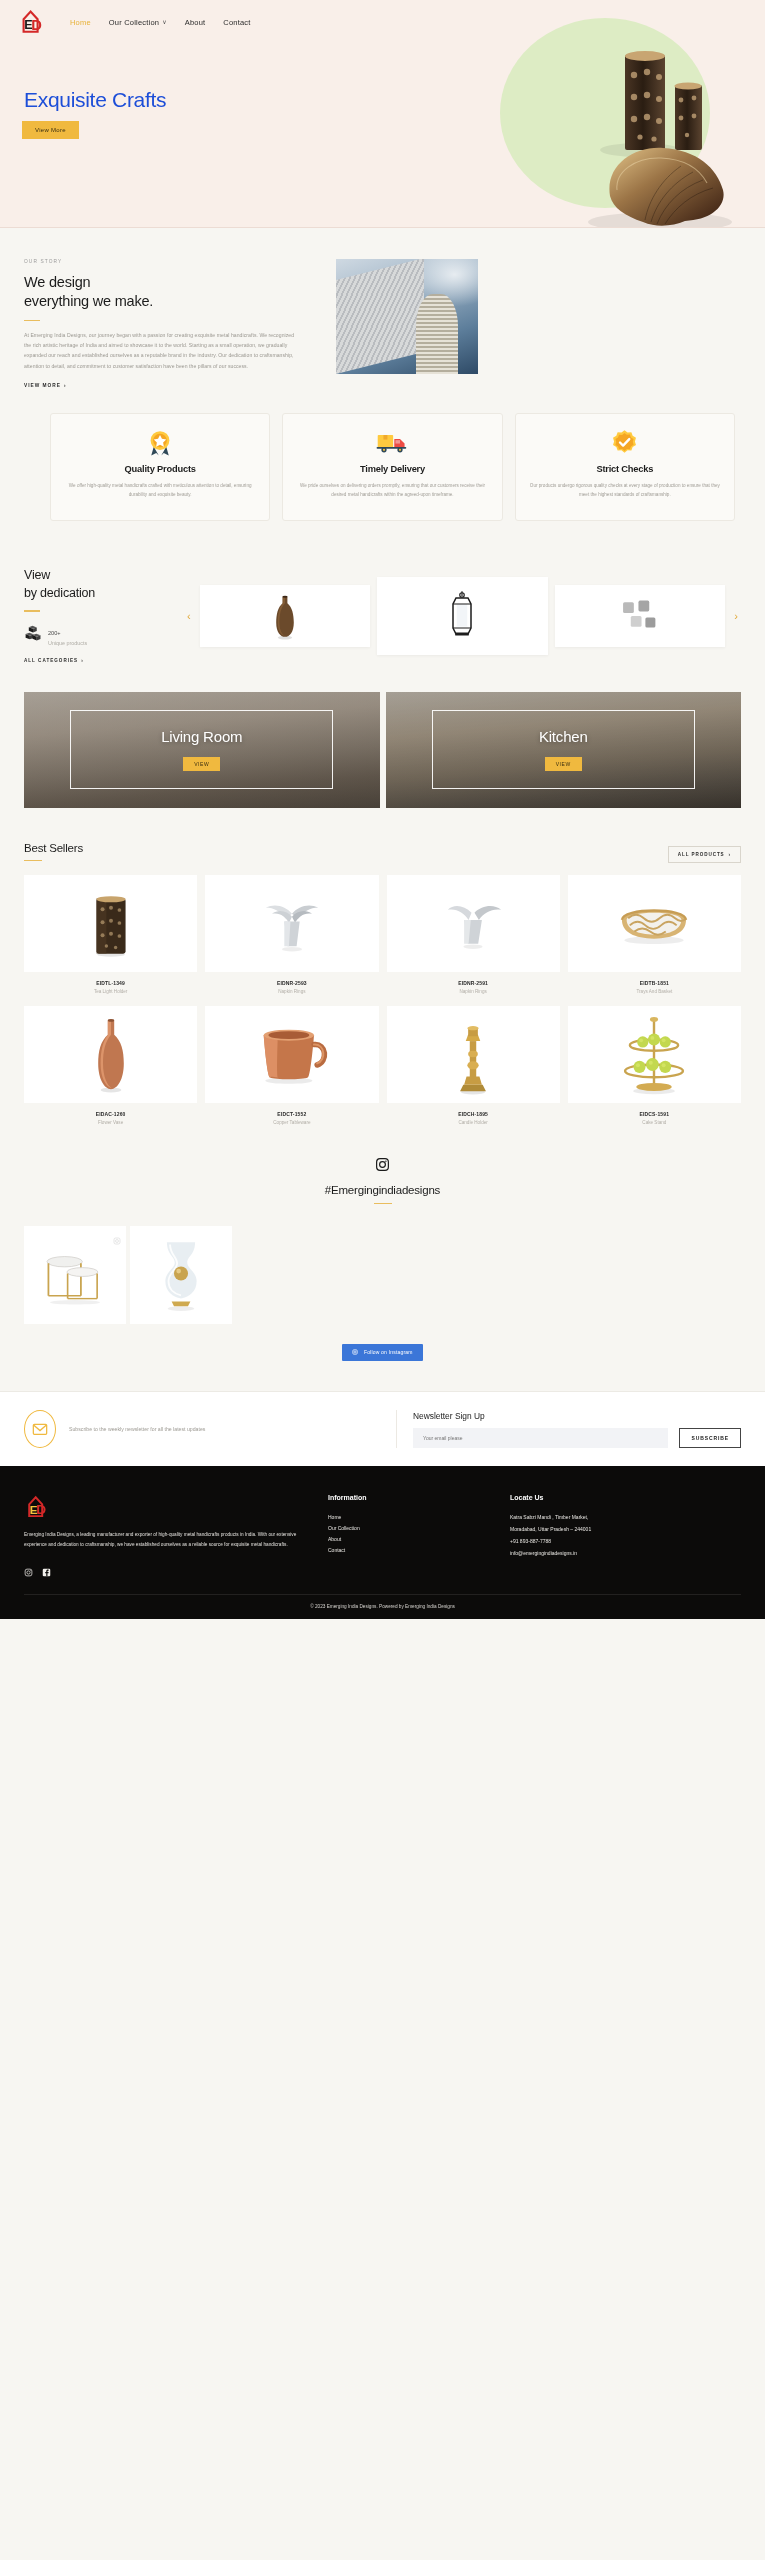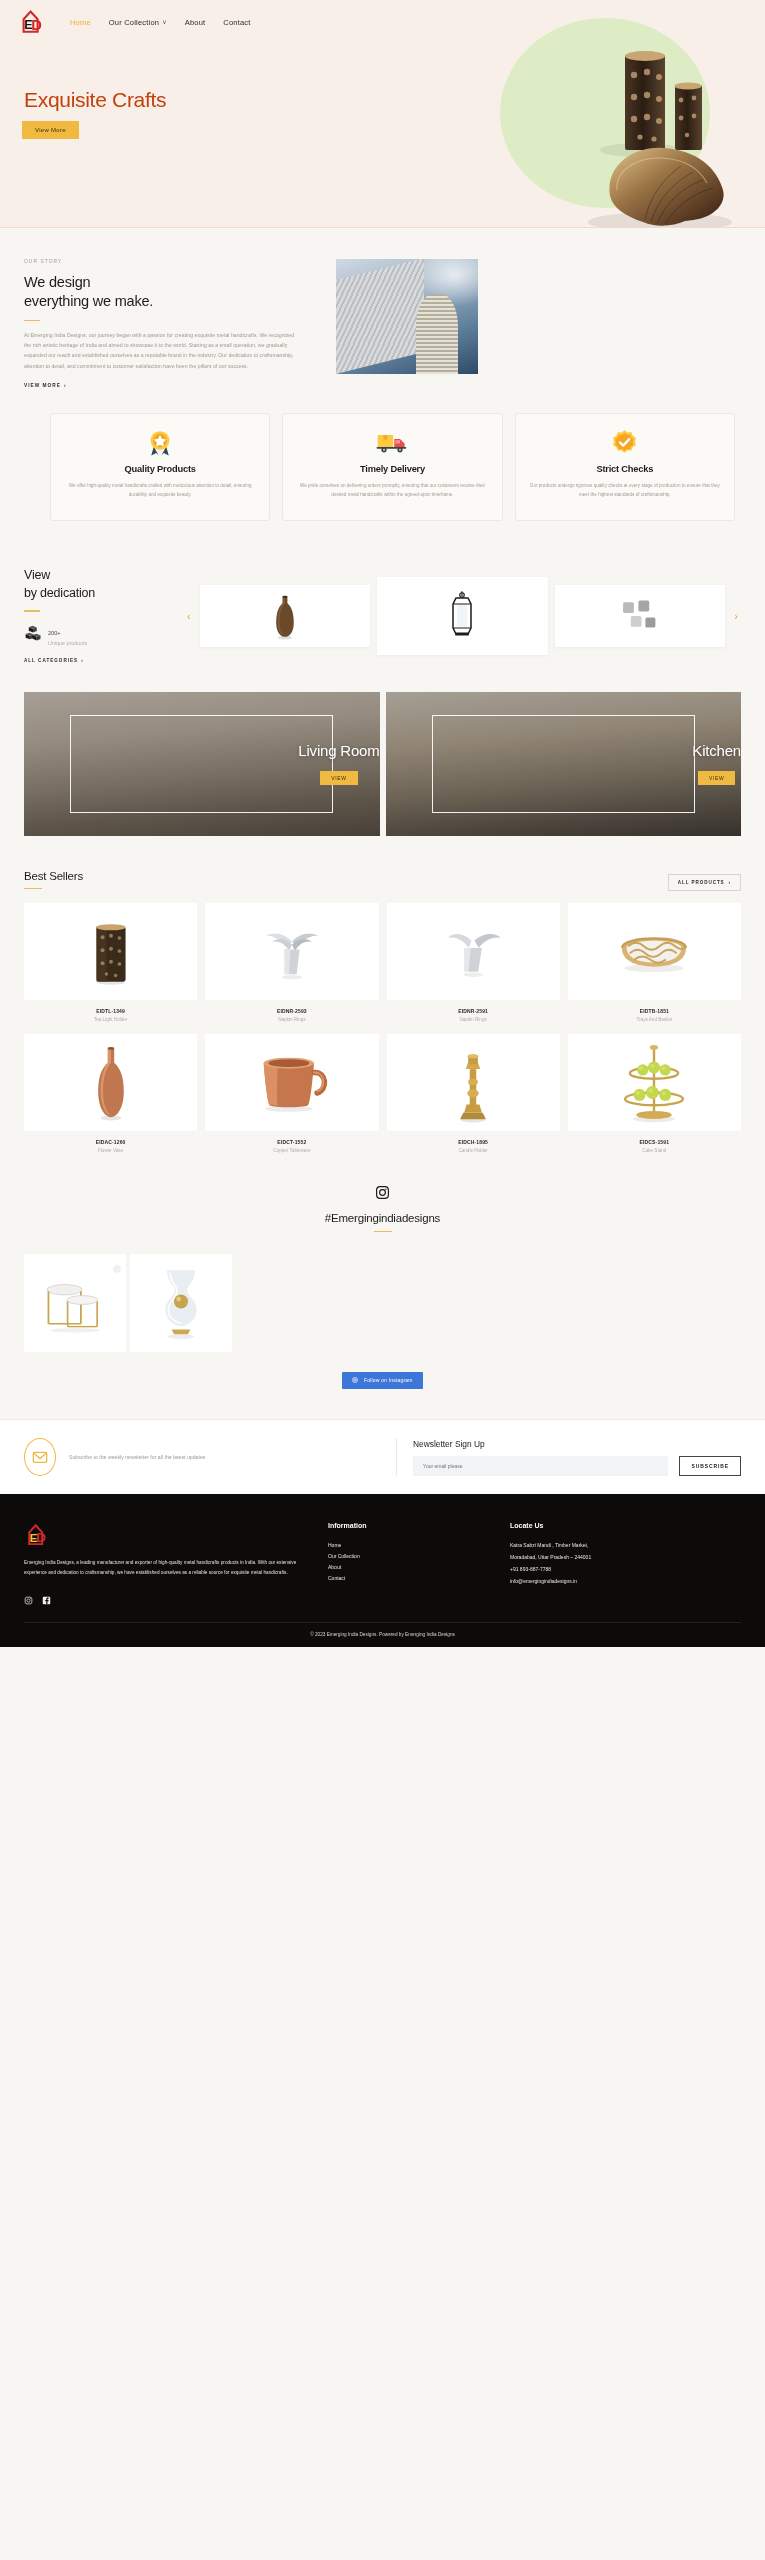--- a/index.html
+++ b/index.html
@@ -36,21 +36,21 @@
   .caret { font-size:6px; color:#555; line-height:1; }
 
   .hero-blob {
     position:absolute; right:55px; top:18px;
     width:210px; height:190px; border-radius:50%;
     background:#ddecc4;
   }
   .hero-art { position:absolute; right:0; top:0; width:330px; height:228px; }
   .hero-title {
     position:absolute; left:24px; top:88px;
-    font-size:21px; font-weight:400; color:#c2410c; letter-spacing:-0.3px;
+    font-size:21px; font-weight:400; color:#1d4ed8; letter-spacing:-0.3px;
   }
   .btn-view-more {
     position:absolute; left:22px; top:121px;
     background:#f0b93f; color:#3a2f10;
     border:none; font-size:6px; letter-spacing:.3px;
     padding:6px 13px; cursor:pointer;
     font-family:inherit;
   }
 
   
@@ -132,22 +132,22 @@
   .cat-slide {
     flex:1 1 0; height:62px; background:#fff;
     display:flex; align-items:center; justify-content:center;
     box-shadow:0 1px 3px rgba(0,0,0,.05);
   }
   .cat-slide.mid { height:78px; }
 
   
   .rooms { display:flex; gap:6px; padding:26px 24px 0 24px; }
   .room {
-    position:relative; flex:1 1 0; height:144px; overflow:hidden;
-    display:flex; align-items:center; justify-content:flex-end;
+    position:relative; flex:1 1 0; height:116px; overflow:hidden;
+    display:flex; align-items:center; justify-content:center;
   }
   .room.living {
     background:
       linear-gradient(rgba(60,52,45,.28),rgba(60,52,45,.28)),
       linear-gradient(175deg,#cfc8bd 0%,#b8ad9f 30%,#8d8376 58%,#6b6155 78%,#4c453c 100%);
   }
   .room.kitchen {
     background:
       linear-gradient(rgba(45,40,35,.30),rgba(45,40,35,.30)),
       linear-gradient(175deg,#d9d2c6 0%,#bcae99 32%,#8b7f6d 60%,#5c554b 82%,#3a352e 100%);

